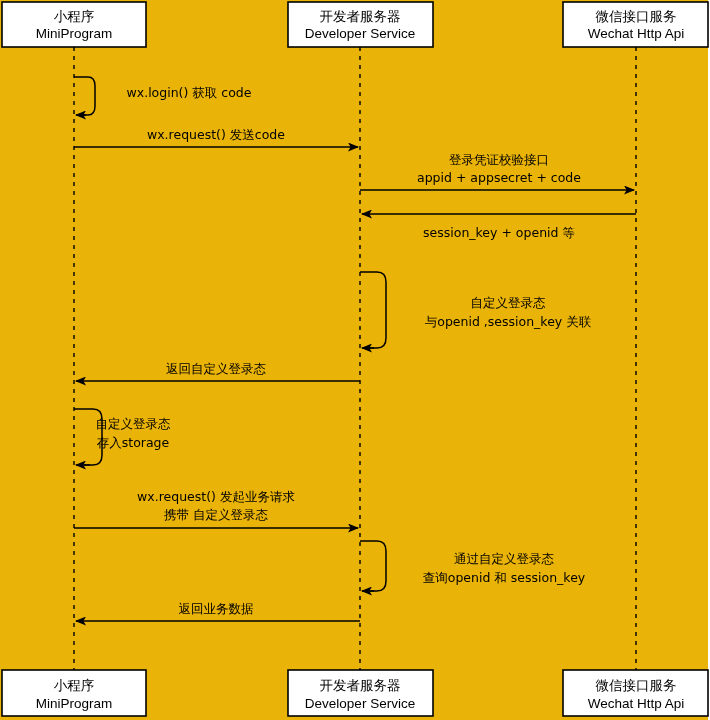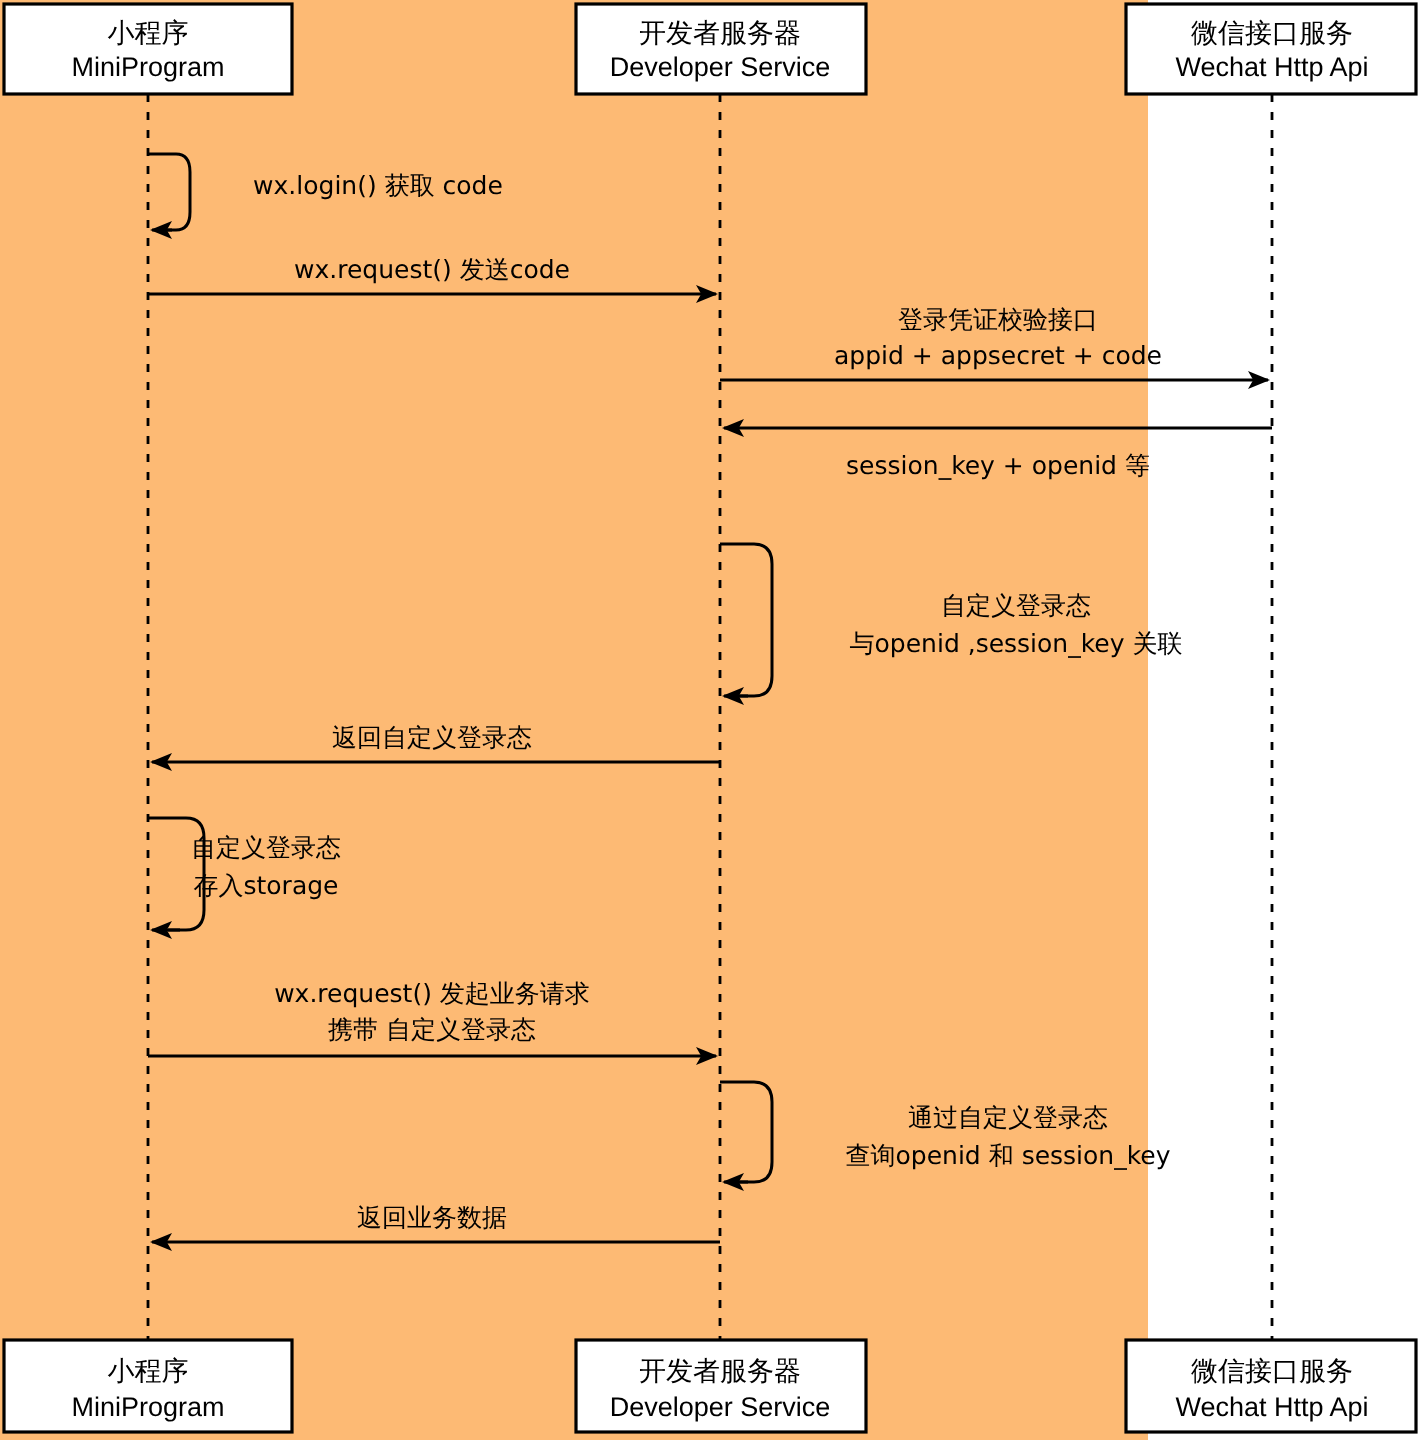--- a/index.html
+++ b/index.html
@@ -8,23 +8,23 @@
     background: #ffffff;
   }
   body {
     width: 710px;
     height: 720px;
     font-family: "Liberation Sans", "DejaVu Sans", sans-serif;
     overflow: hidden;
   }
   #diagram-root {
     position: relative;
-    width: 574px;
+    width: 708px;
     height: 720px;
-    background: #fdba74;
+    background: #eab308;
   }
   svg.diagram {
     display: block;
     width: 710px;
     height: 720px;
   }
   .lifeline-box-rect {
     fill: #ffffff;
     stroke: #000000;
     stroke-width: 1.6;

